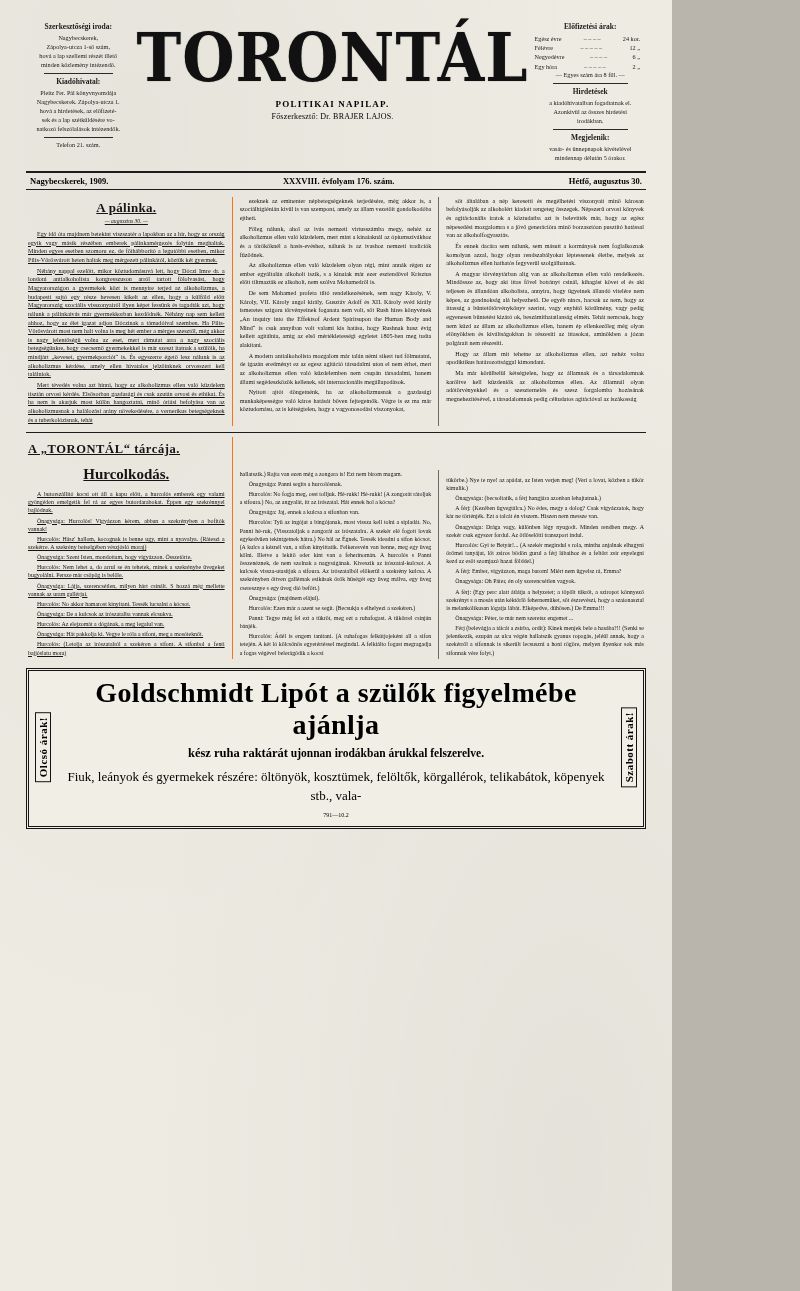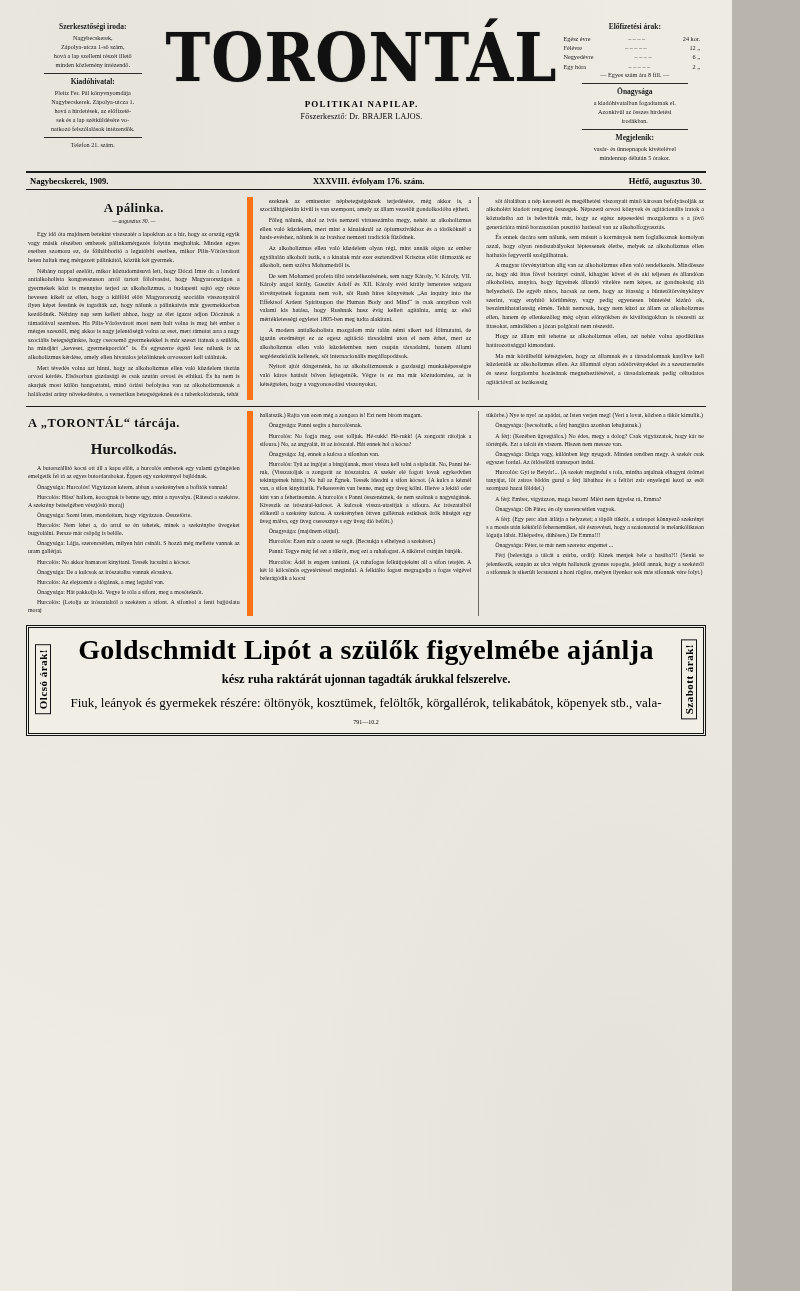--- a/index.html
+++ b/index.html
@@ -1,17 +1,17 @@
 <!DOCTYPE html>
 <html><head>
 <meta charset="utf-8">
 <style>
   html,body{margin:0;padding:0;background:#b9b5ad;}
   body{font-family:"Liberation Serif",serif;}
-  .page{width:732px;height:1291px;background:#f97316;position:relative;overflow:hidden;box-sizing:border-box;padding:22px 26px 10px 26px;}
+  .page{width:672px;height:1291px;background:#f97316;position:relative;overflow:hidden;box-sizing:border-box;padding:22px 26px 10px 26px;}
   .paper{position:absolute;inset:0;background:
      radial-gradient(ellipse at 20% 10%, rgba(0,0,0,0.03), transparent 60%),
      radial-gradient(ellipse at 85% 90%, rgba(0,0,0,0.04), transparent 55%),
      #eeebe3;}
   .inner{position:relative;z-index:2;}
 
   
   .masthead{display:flex;align-items:flex-start;justify-content:space-between;}
   .mh-col{width:150px;font-size:6.2px;line-height:1.45;text-align:center;color:#1a1a1a;}
   .mh-col.right{width:160px;}
@@ -37,31 +37,31 @@
   .price-lines .row span:first-child{text-align:left;}
   .center-small{text-align:center;font-size:6.2px;line-height:1.45;}
 
   
   .daterule{border-top:2px solid #1c1c1c;border-bottom:1px solid #1c1c1c;margin-top:8px;padding:2px 0;}
   .datebar{display:flex;justify-content:space-between;font-size:8.5px;font-weight:bold;padding:1px 4px;text-align:center;}
 
   
   .cols{display:flex;margin-top:7px;}
   .col{width:33.33%;padding:0 7px;box-sizing:border-box;text-align:justify;font-size:6.1px;line-height:1.42;color:#141414;}
-  .col.c1{padding-left:2px;border-right:6px solid #f97316;}
+  .col.c1{padding-left:2px;border-right:1px solid #f97316;text-decoration:underline;}
   .col.c2{border-right:1px solid #6d6a63;}
   .col.c3{padding-right:2px;}
   .col p{margin:0 0 2px 0;text-indent:9px;}
   .col p.noind{text-indent:0;}
   .arthead{text-align:center;font-size:13px;font-weight:bold;margin:2px 0 1px 0;letter-spacing:.3px;}
   .artdate{text-align:center;font-size:5.6px;font-style:italic;margin-bottom:4px;}
 
   
   .feu-rule{border-top:1px solid #1c1c1c;margin-top:6px;}
-  .feu{display:flex;margin-top:4px;}
+  .feu{display:flex;margin-top:4px;align-items:flex-end;}
   .feu .col{font-size:5.9px;line-height:1.38;}
   .feu-title{font-size:12.5px;font-weight:bold;letter-spacing:.6px;margin:4px 0 6px 0;}
   .feu-sub{text-align:center;font-size:15px;font-weight:bold;margin:4px 0 5px 0;}
 
   
   .ad{border:3px double #141414;margin-top:9px;padding:6px 4px 8px 4px;display:flex;align-items:stretch;background:#f1eee6;}
   .ad-side{width:20px;display:flex;align-items:center;justify-content:center;}
   .ad-side .vert{writing-mode:vertical-rl;transform:rotate(180deg);font-weight:bold;font-size:11px;letter-spacing:.5px;border:1px solid #141414;padding:4px 1px;}
   .ad-main{flex:1;text-align:center;padding:0 6px;}
   .ad-h1{font-size:28px;font-weight:bold;letter-spacing:.4px;line-height:1.15;}
@@ -122,21 +122,21 @@
               <span>6 „</span>
             </div>
           <div class="row">
               <span>Egy hóra</span>
               <span>– – – – –</span>
               <span>2 „</span>
             </div>
         </div>
         <div class="center-small">— Egyes szám ára 8 fill. —</div>
         <hr class="mh-rule">
-        <div class="mh-head">Önagysága</div>
+        <div class="mh-head">Hirdetések</div>
         <div>a kiadóhivatalban fogadtatnak el.</div>
         <div>Azonkivül az összes hirdetési</div>
         <div>irodákban.</div>
         <hr class="mh-rule">
         <div class="mh-head">Megjelenik:</div>
         <div>vasár- és ünnepnapok kivételével</div>
         <div>mindennap délután 5 órakor.</div>
       </div>
     </div>
 
@@ -216,21 +216,21 @@
       </div>
     </div>
 
     <div class="ad">
       <div class="ad-side">
         <div class="vert">Olcsó árak!</div>
       </div>
       <div class="ad-main">
         <div class="ad-h1">Goldschmidt Lipót a szülők figyelmébe ajánlja</div>
         <div class="ad-h2">
-          <span class="em">kész ruha raktárát</span><span> ujonnan tagadták árukkal felszerelve.</span>
+          <span class="em">kész ruha raktárát</span><span> ujonnan irodákban árukkal felszerelve.</span>
         </div>
         <div class="ad-body">
           <div>Fiuk, leányok és gyermekek részére: öltönyök, kosztümek, felöltők, körgallérok, telikabátok, köpenyek stb., vala-</div>
         </div>
         <div class="ad-code">791—10.2</div>
       </div>
       <div class="ad-side">
         <div class="vert">Szabott árak!</div>
       </div>
     </div>

